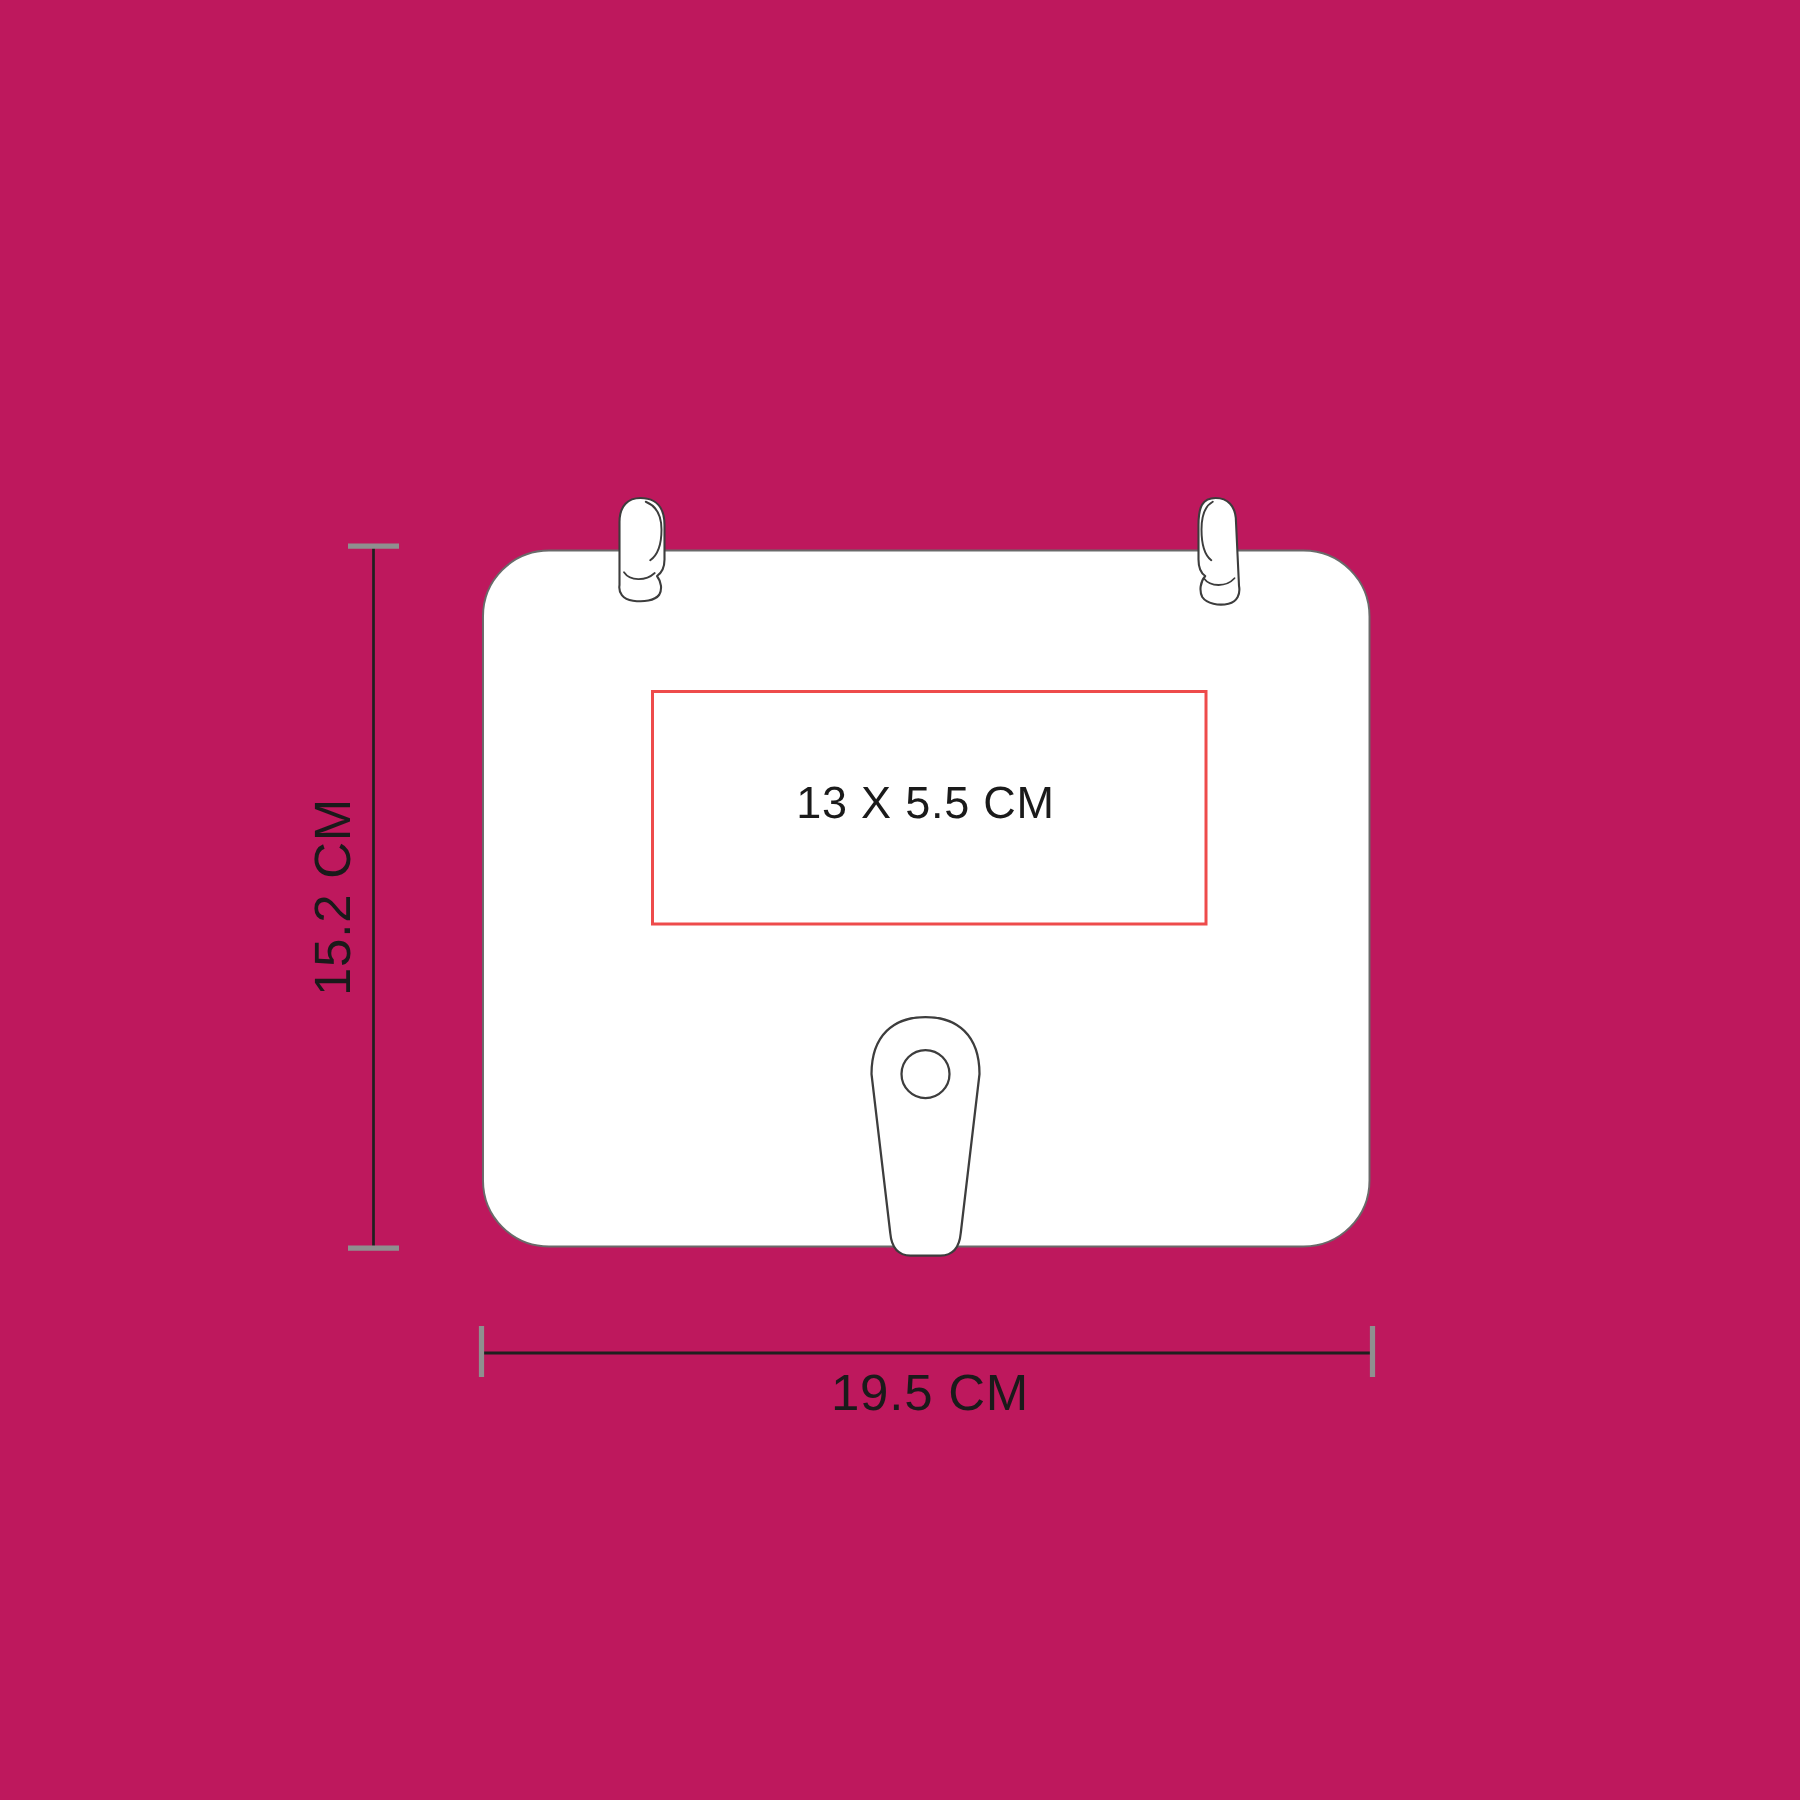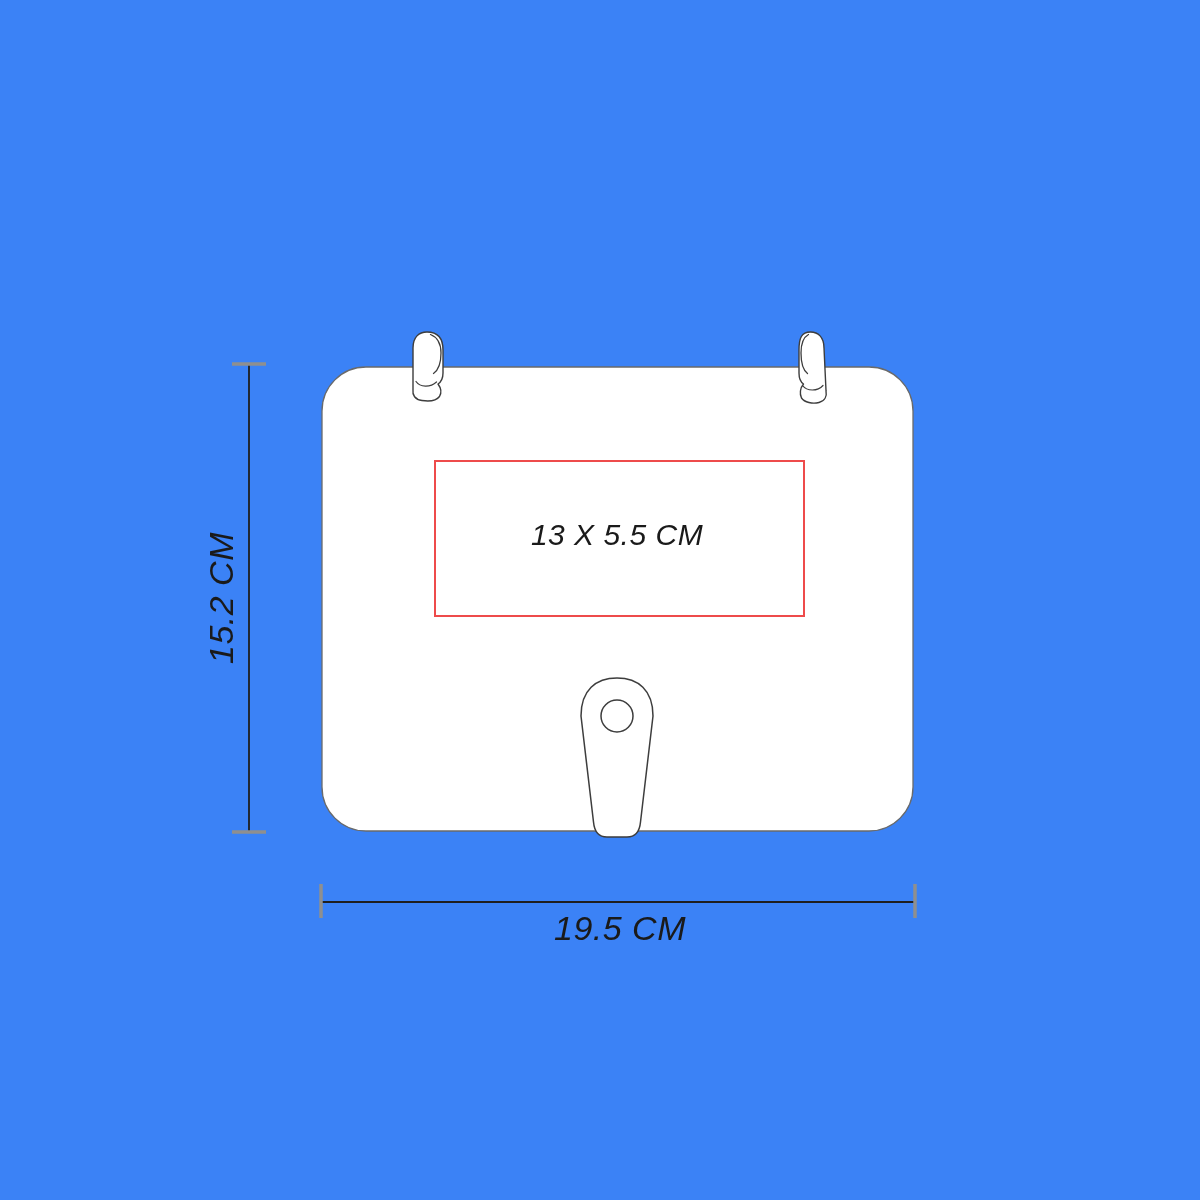--- a/index.html
+++ b/index.html
@@ -7,23 +7,22 @@
     padding: 0;
     background: #ffffff;
     width: 1200px;
     height: 1200px;
     font-family: "Liberation Sans", sans-serif;
   }
   .stage {
     position: relative;
     width: 1200px;
     height: 1200px;
-    background: #3b82f6;
+    background: #be185d;
     overflow: hidden;
-    font-style: italic;
   }
   svg { display: block; }
   .dim-text {
     font-family: "Liberation Sans", sans-serif;
     font-size: 34px;
     letter-spacing: 0.5px;
   }
   .print-text {
     font-family: "Liberation Sans", sans-serif;
     font-size: 30px;

